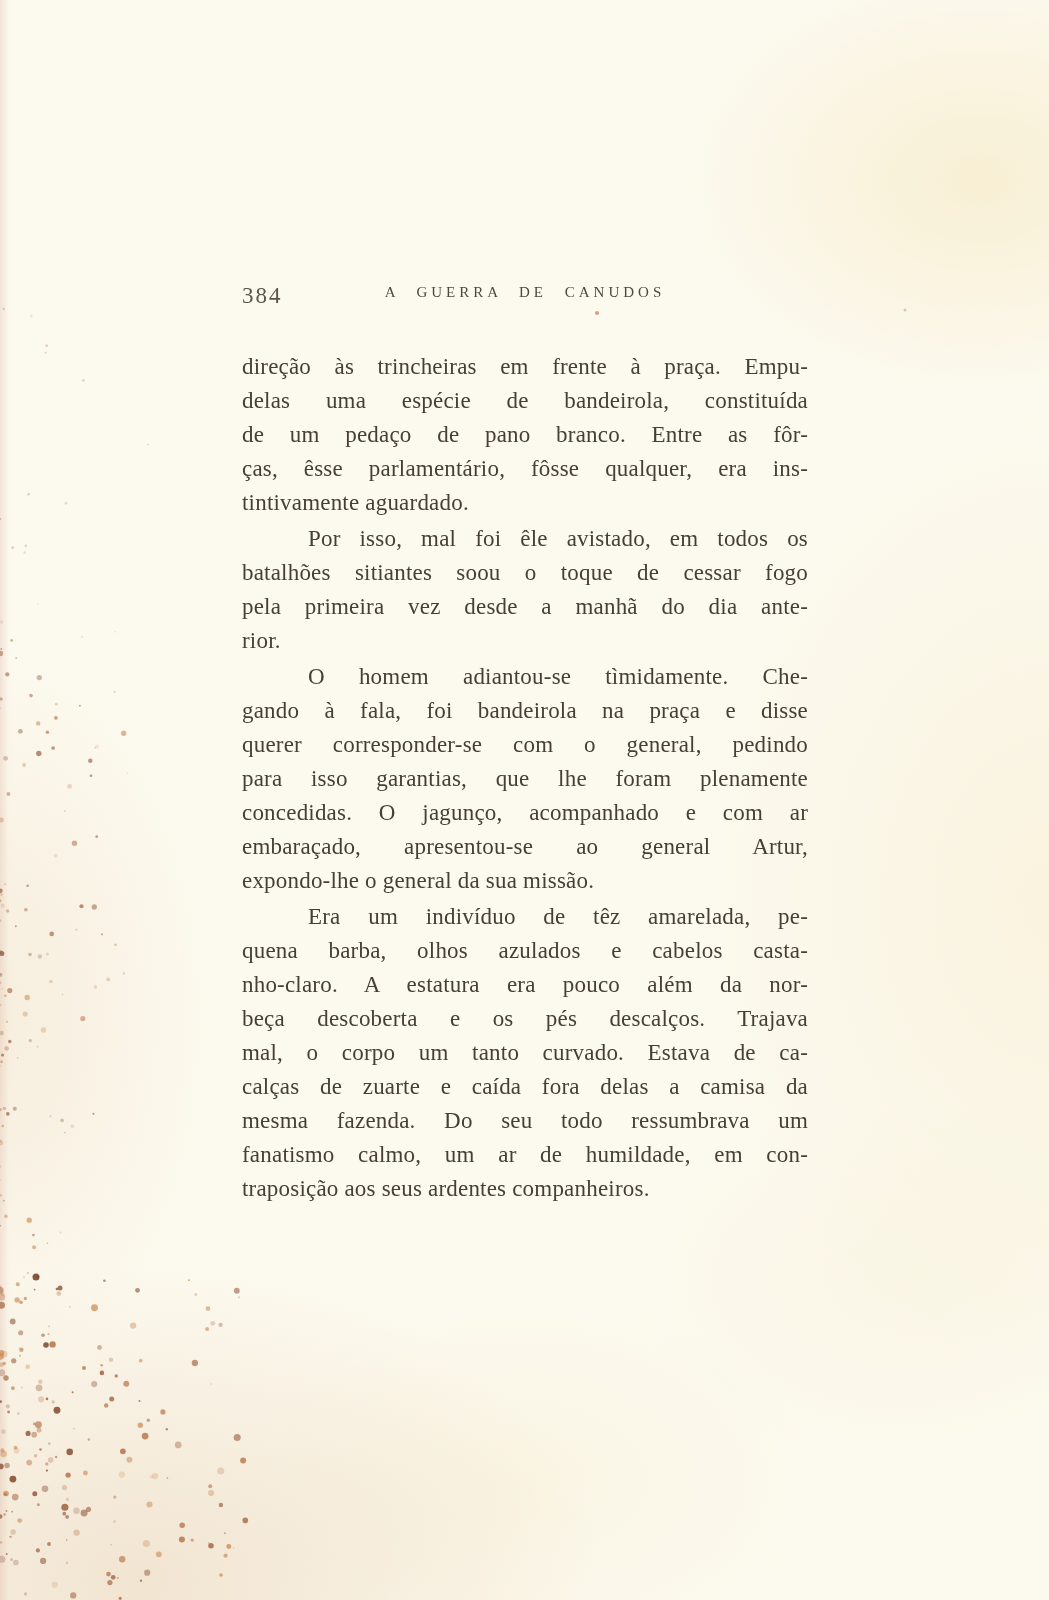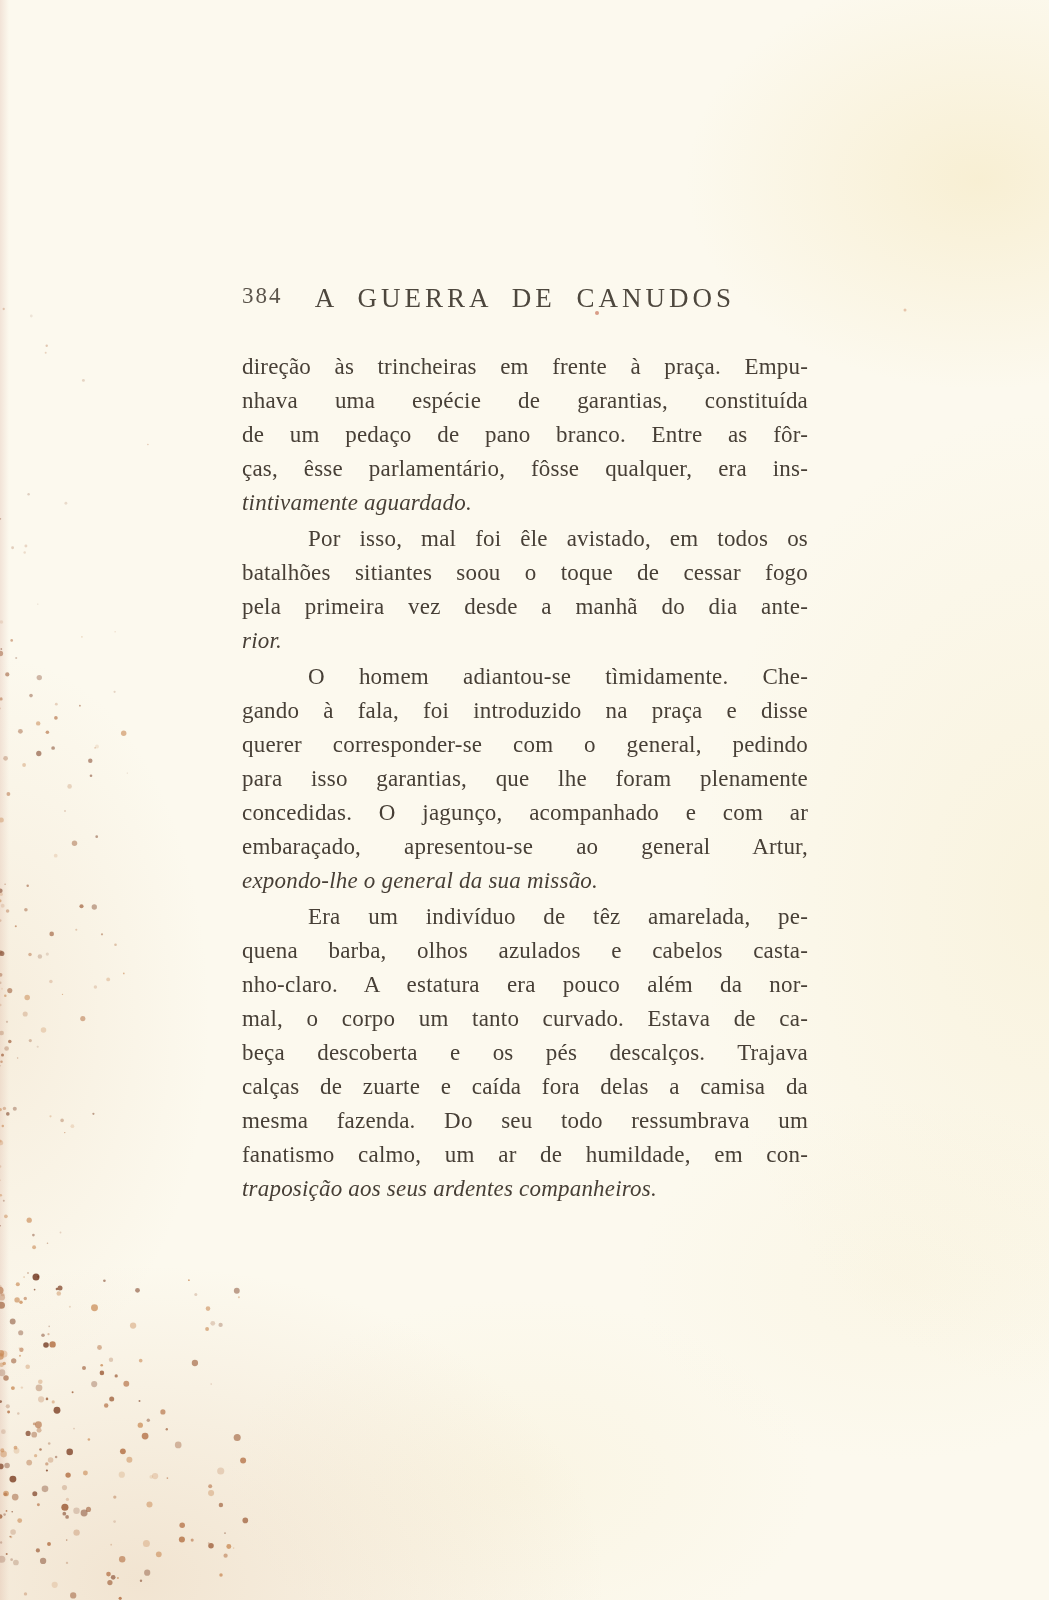--- a/index.html
+++ b/index.html
@@ -21,75 +21,75 @@
   }
   .running-head {
     position:absolute; top:283px; left:242px; width:566px; height:30px;
     text-align:center; color:var(--head);
   }
   .page-number {
     position:absolute; left:0; top:0;
     font-size:23px; letter-spacing:2px; opacity:0.85;
   }
   .running-title {
-    font-size:27px; letter-spacing:4px; word-spacing:10px; opacity:0.92;
+    font-size:15px; letter-spacing:4px; word-spacing:10px; opacity:0.92;
   }
   .text-block {
     position:absolute; left:242px; top:350px; width:566px;
     font-size:23px; color:var(--ink);
   }
   .paragraph + .paragraph { margin-top:2px; }
   .line {
     line-height:34px; height:34px; overflow:hidden;
     text-align:justify; text-align-last:justify;
     letter-spacing:0.2px;
   }
-  .line.last { text-align-last:left;font-style:italic; }
+  .line.last { text-align-last:left; }
   .paragraph.indent .line:first-child { text-indent:66px; }
   #foxing { position:absolute; left:0; top:0; pointer-events:none; }
 </style>
 </head>
 <body>
 
 <div class="page">
 
   <header class="running-head">
     <span class="page-number">384</span>
     <span class="running-title">A GUERRA DE CANUDOS</span>
   </header>
 
   <main class="text-block" id="body-text">
       <div class="paragraph">
         <div class="line">direção às trincheiras em frente à praça. Empu-</div>
-        <div class="line">nhava uma espécie de garantias, constituída</div>
+        <div class="line">delas uma espécie de bandeirola, constituída</div>
         <div class="line">de um pedaço de pano branco. Entre as fôr-</div>
         <div class="line">ças, êsse parlamentário, fôsse qualquer, era ins-</div>
         <div class="line last">tintivamente aguardado.</div>
       </div>
       <div class="paragraph indent">
         <div class="line">Por isso, mal foi êle avistado, em todos os</div>
         <div class="line">batalhões sitiantes soou o toque de cessar fogo</div>
         <div class="line">pela primeira vez desde a manhã do dia ante-</div>
         <div class="line last">rior.</div>
       </div>
       <div class="paragraph indent">
         <div class="line">O homem adiantou-se tìmidamente. Che-</div>
-        <div class="line">gando à fala, foi introduzido na praça e disse</div>
+        <div class="line">gando à fala, foi bandeirola na praça e disse</div>
         <div class="line">querer corresponder-se com o general, pedindo</div>
         <div class="line">para isso garantias, que lhe foram plenamente</div>
         <div class="line">concedidas. O jagunço, acompanhado e com ar</div>
         <div class="line">embaraçado, apresentou-se ao general Artur,</div>
         <div class="line last">expondo-lhe o general da sua missão.</div>
       </div>
       <div class="paragraph indent">
         <div class="line">Era um indivíduo de têz amarelada, pe-</div>
         <div class="line">quena barba, olhos azulados e cabelos casta-</div>
         <div class="line">nho-claro. A estatura era pouco além da nor-</div>
+        <div class="line">beça descoberta e os pés descalços. Trajava</div>
         <div class="line">mal, o corpo um tanto curvado. Estava de ca-</div>
-        <div class="line">beça descoberta e os pés descalços. Trajava</div>
         <div class="line">calças de zuarte e caída fora delas a camisa da</div>
         <div class="line">mesma fazenda. Do seu todo ressumbrava um</div>
         <div class="line">fanatismo calmo, um ar de humildade, em con-</div>
         <div class="line last">traposição aos seus ardentes companheiros.</div>
       </div>
     </main>
 
   <svg id="foxing" width="1049" height="1600" viewBox="0 0 1049 1600">
       <circle cx="0.0" cy="1290.4" r="3.54" fill="#b06a3d" opacity="0.62"></circle>
       <circle cx="34.3" cy="1423.9" r="1.47" fill="#b06a3d" opacity="0.53"></circle>

